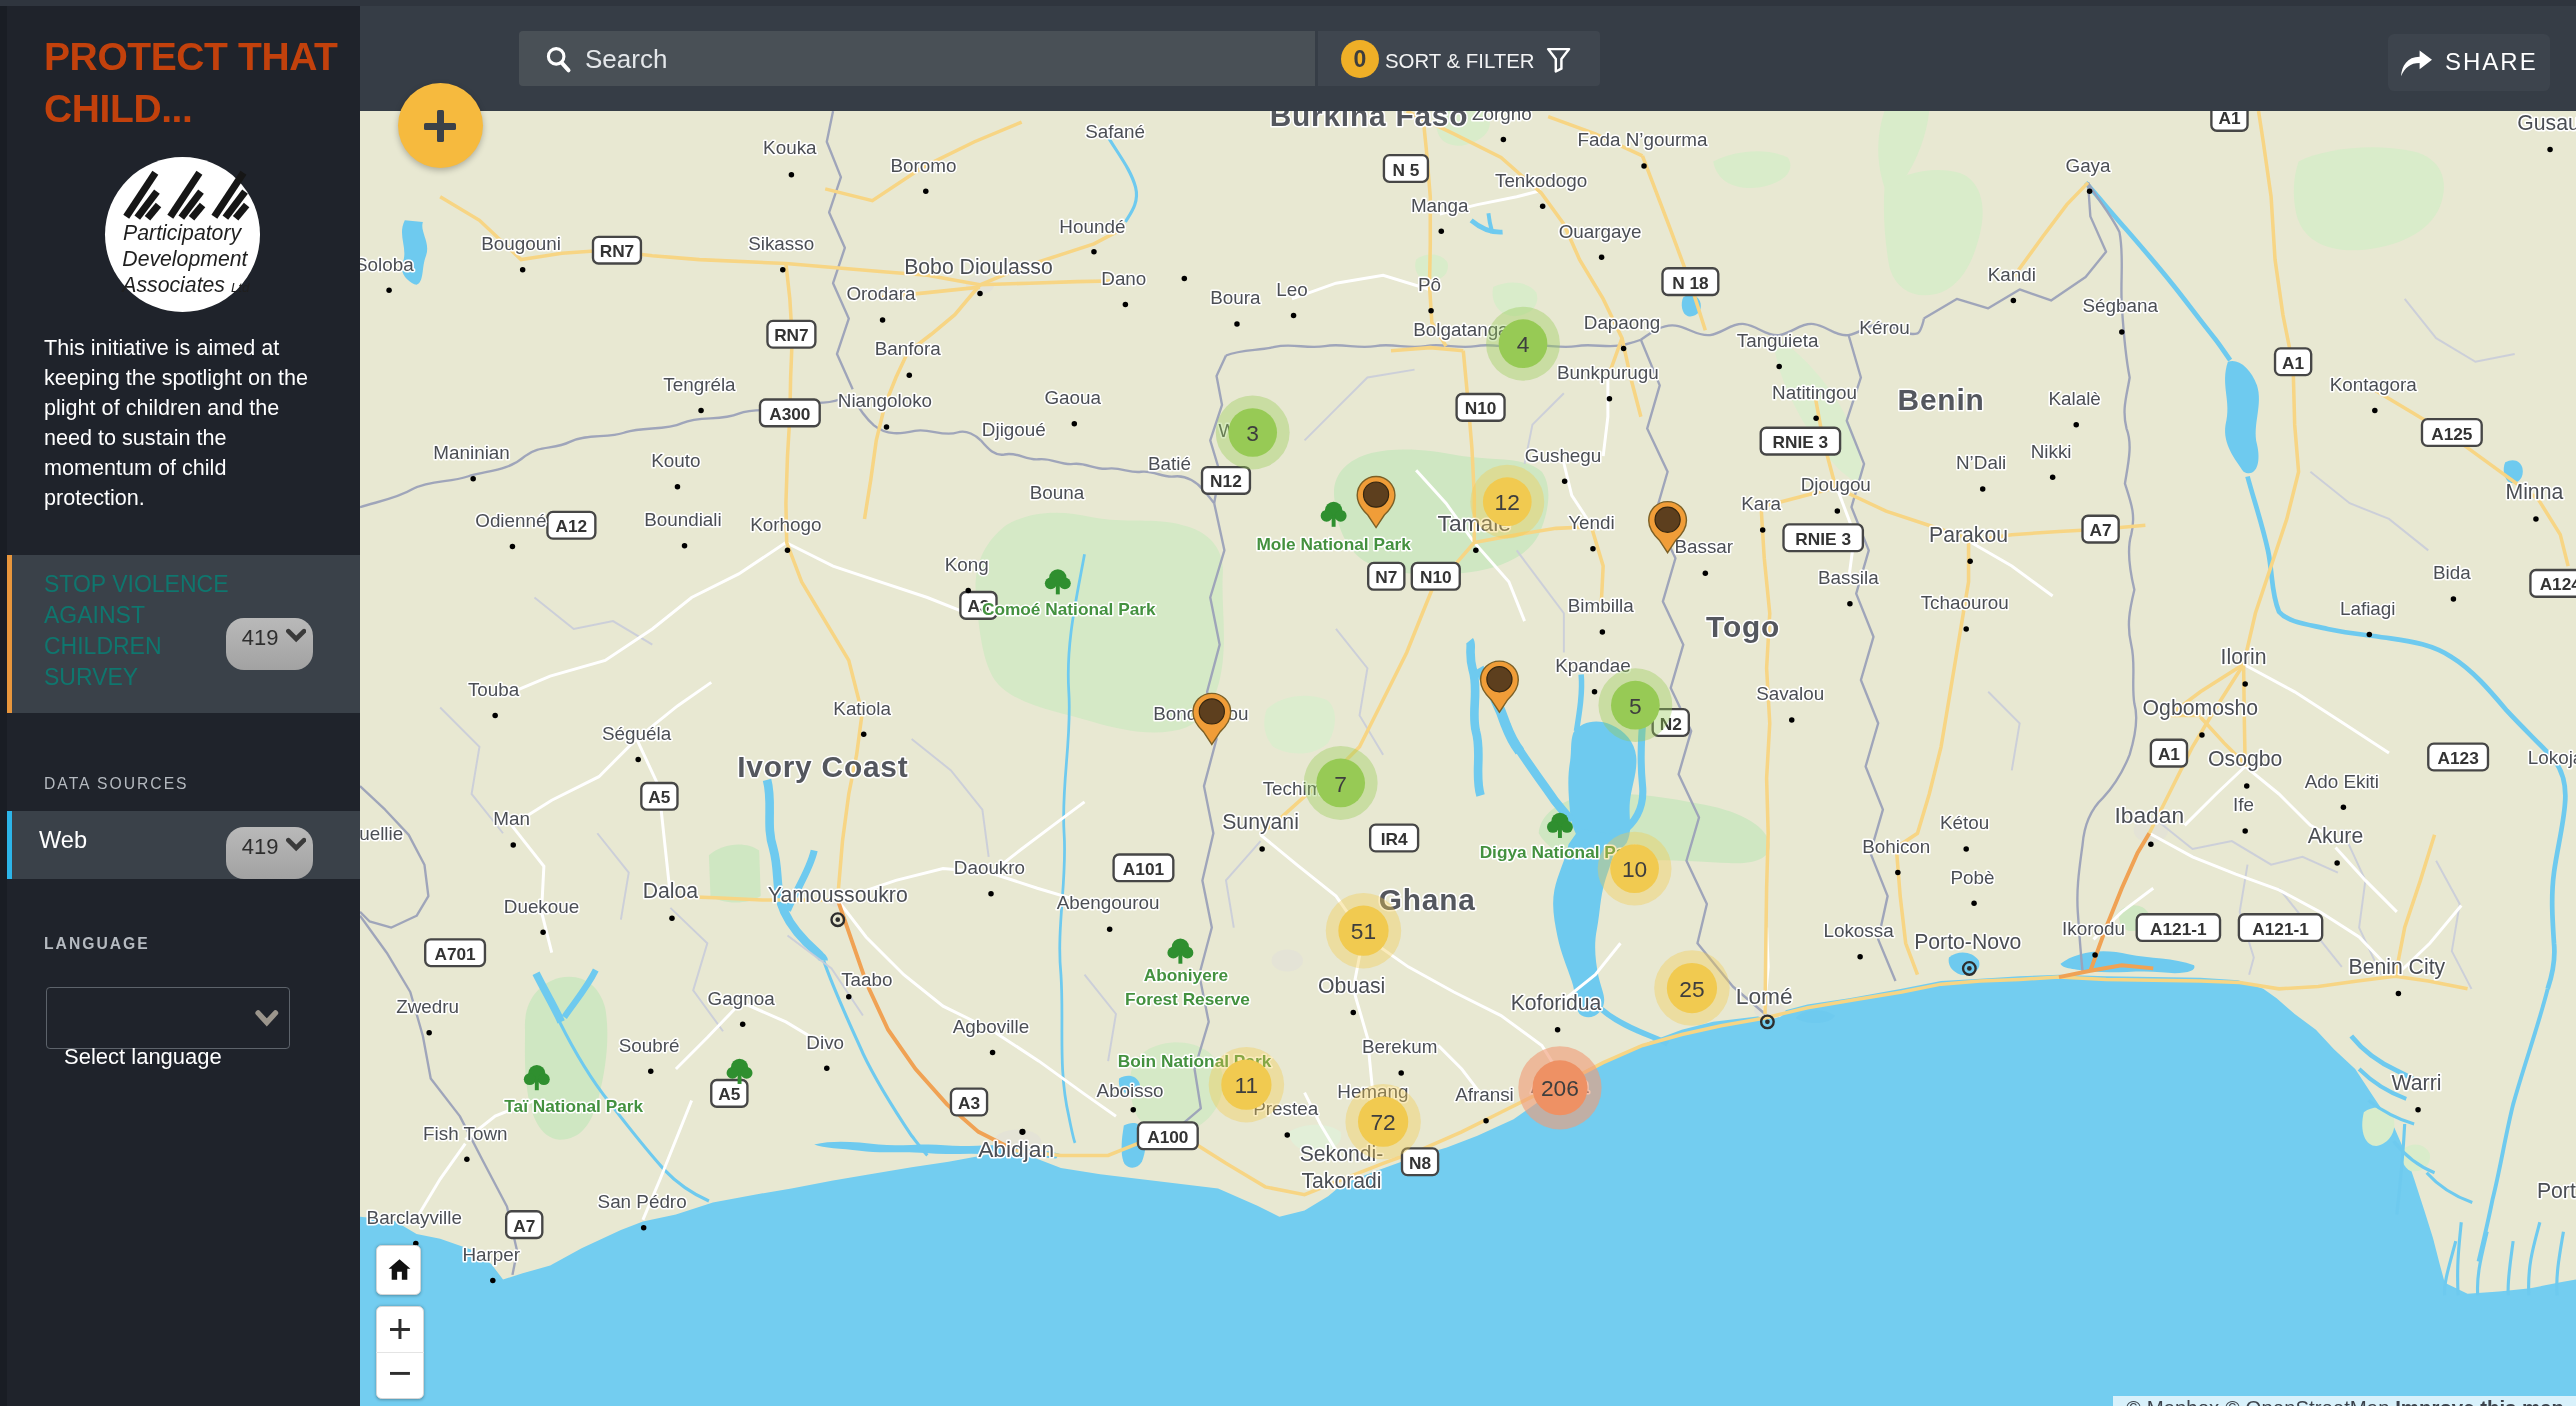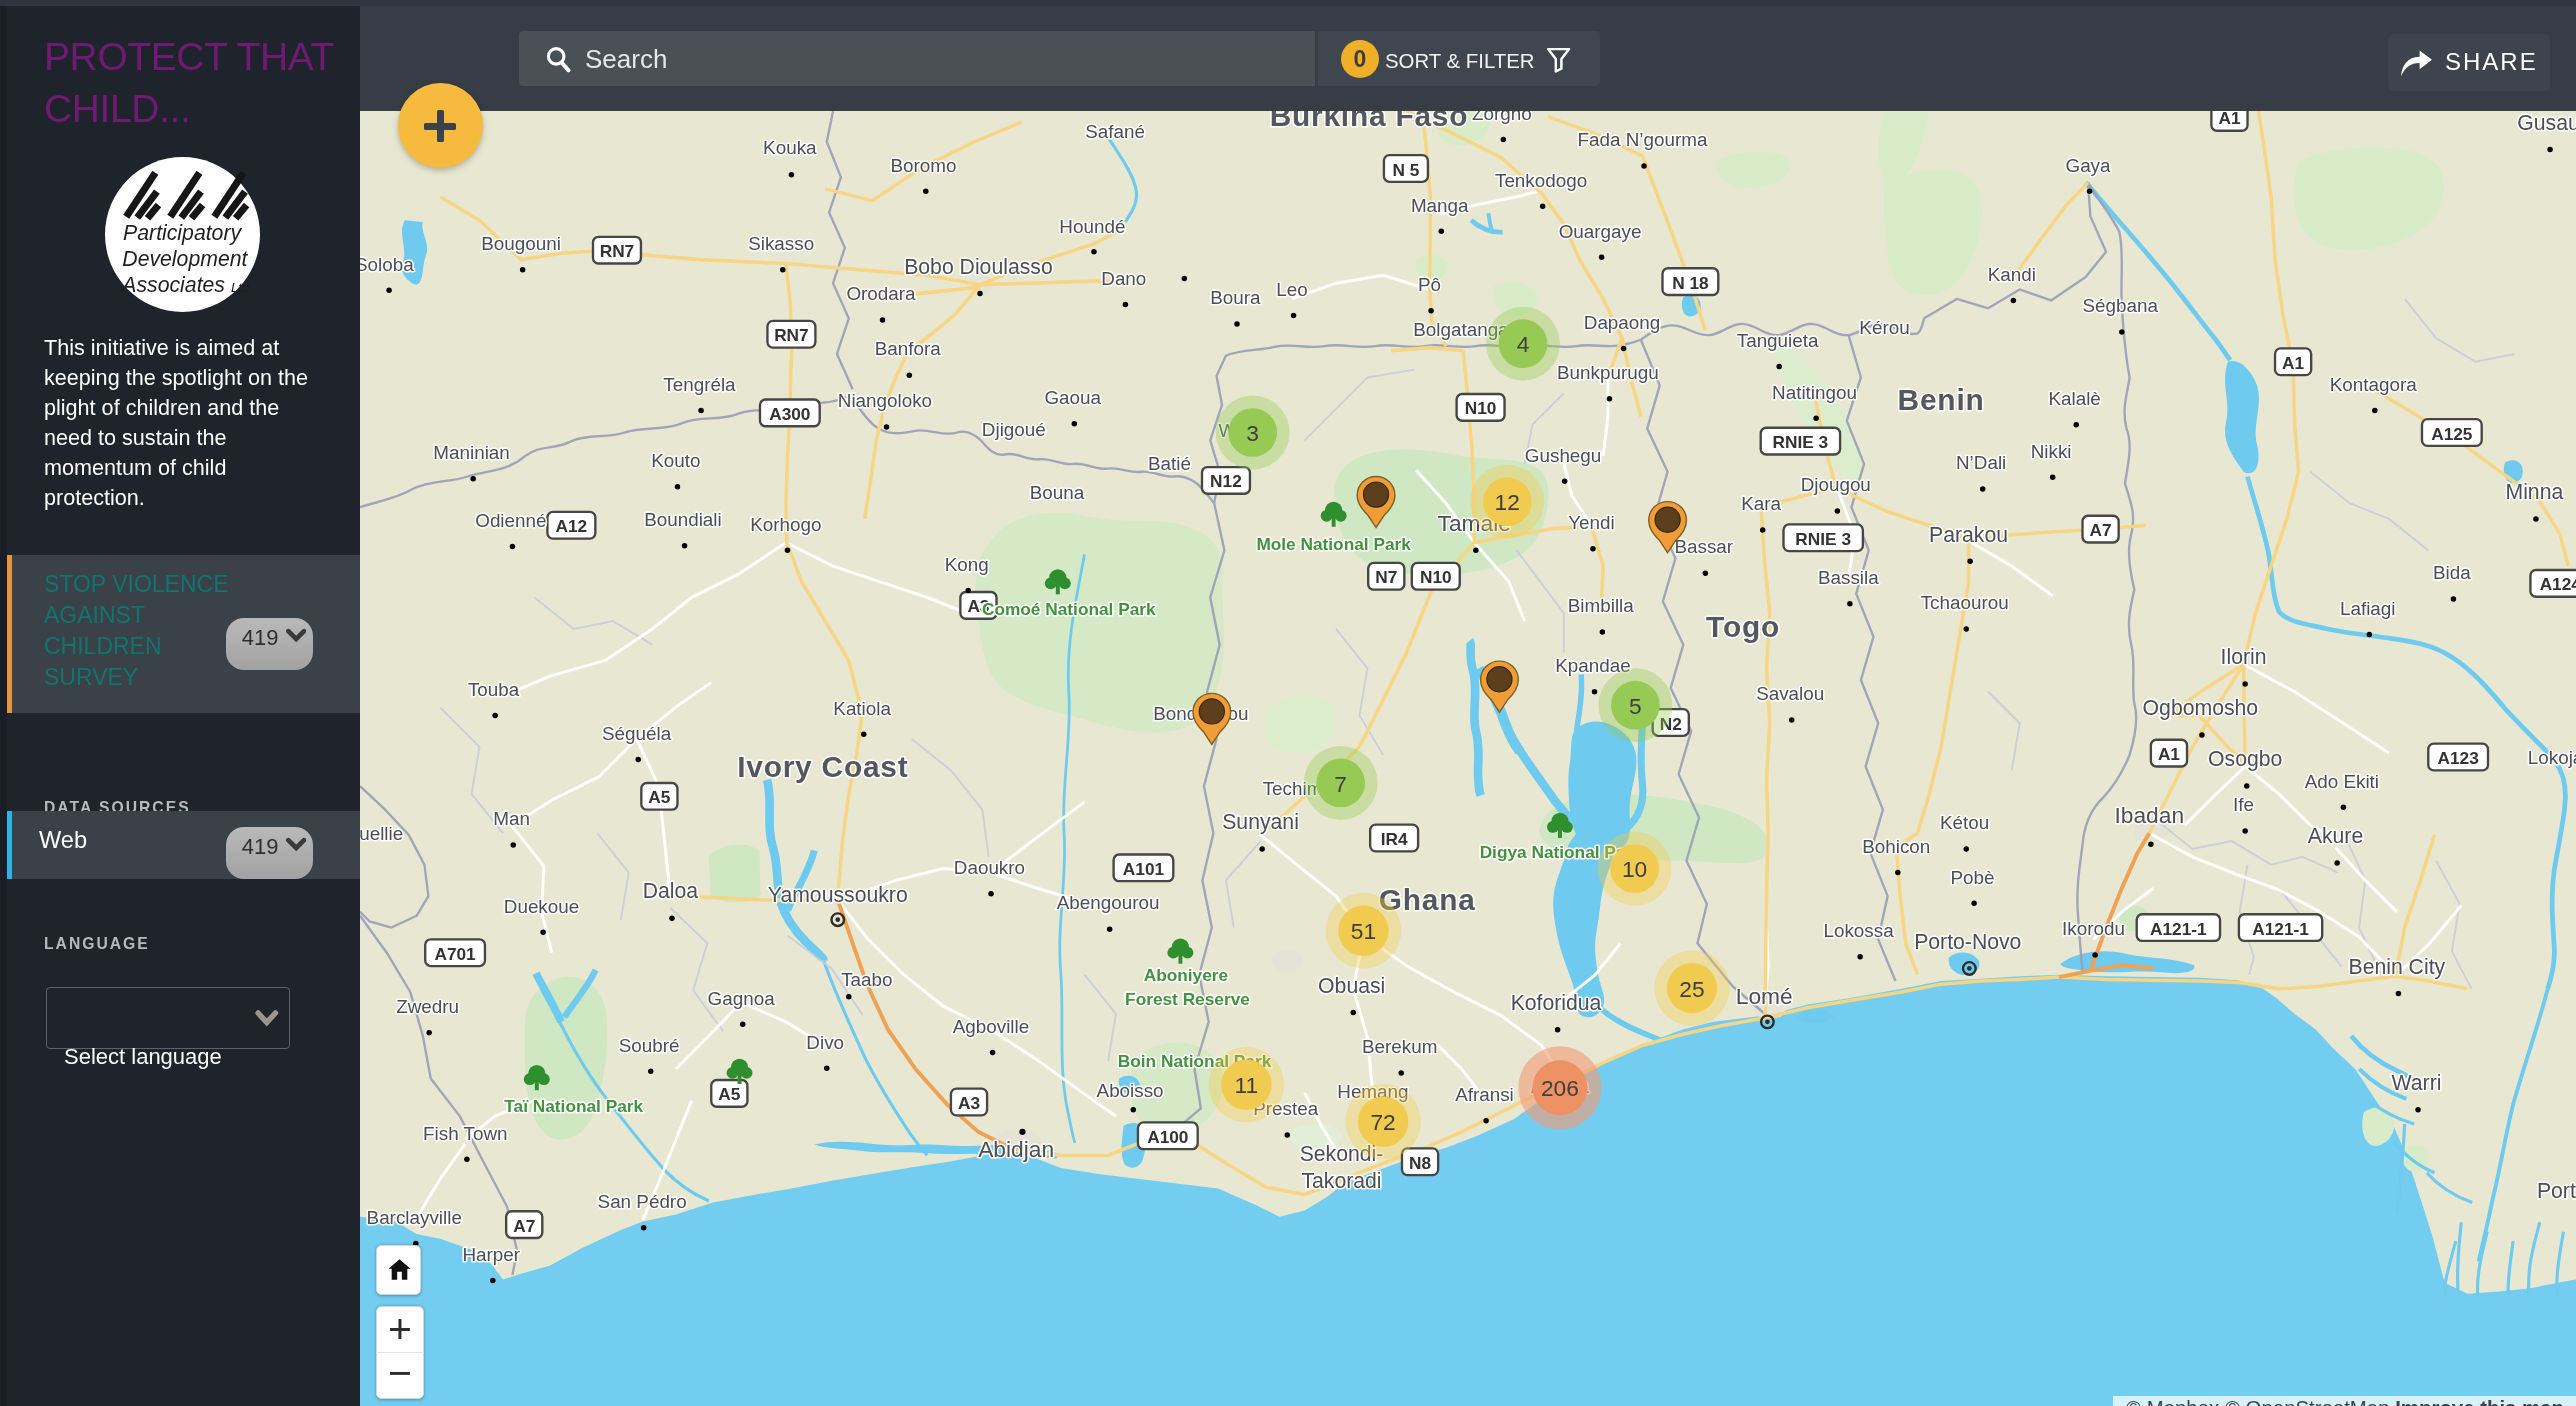--- a/index.html
+++ b/index.html
@@ -13,29 +13,29 @@
   #sortbox{left:1318px;top:31px;width:282px;height:55px;background:#3f464f;border-radius:0 3.9px 3.9px 0;}
   #zerobadge{left:1341px;top:40px;width:38px;height:38px;border-radius:50%;background:#efaf27;color:#3d3d3d;font-size:23px;font-weight:bold;text-align:center;line-height:38px;}
   #sorttxt{left:1385px;top:50px;font-size:20.4px;color:#f2f3f4;text-align:right;}
   #sharebtn{left:2388px;top:34px;width:162px;height:57px;background:#3d444d;border-radius:6.3px;}
   #sharetxt{left:2445px;top:48px;font-size:24px;color:#fff;letter-spacing:2px;}
   #fab{left:398px;top:83px;width:85px;height:85px;border-radius:50%;background:#f6ba3e;box-shadow:0 2.4px 6.3px rgba(0,0,0,.25);}
   .fabbar{background:#3b4148;border-radius:1.6px;}
   
   #sidebar{left:0;top:6.3px;width:360px;height:1400px;background:#1f232b;}
   #sidegutter{left:0;top:6.3px;width:7px;height:1400px;background:#191d24;}
-  #title{left:44px;top:31px;width:330px;font-size:39px;line-height:52px;letter-spacing:-0.4px;font-weight:normal;color:#701a75;}
+  #title{left:44px;top:31px;width:330px;font-size:39px;line-height:52px;letter-spacing:-0.4px;font-weight:bold;color:#c2410c;}
   #logo{left:105px;top:157px;width:155px;height:155px;border-radius:50%;background:#fff;}
   #para{left:44px;top:333px;width:277px;font-size:21.6px;line-height:30px;color:#fefefe;}
   #survey{left:7px;top:555px;width:353px;height:158px;background:#3a4149;border-left:5.5px solid #e8963c;box-sizing:border-box;}
   #surveytxt{left:44px;top:569px;width:212px;font-size:23px;line-height:31px;color:#0f766e;}
   .pill{width:87px;height:52px;border-radius:18px;background:linear-gradient(#b9b9b9,#a2a2a2);color:#2e2e2e;}
   .pilltxt{position:absolute;left:15.7px;top:7px;font-size:22px;}
   #pill1{left:226px;top:618px;}
-  #datasources{left:44px;top:775px;font-size:15.7px;font-weight:bold;letter-spacing:2px;color:#b5bac0;margin-top:24px;}
+  #datasources{left:44px;top:775px;font-size:15.7px;font-weight:normal;letter-spacing:2px;color:#b5bac0;}
   #webrow{left:7px;top:811px;width:353px;height:68px;background:#3a4149;border-left:5.5px solid #2cb4e8;box-sizing:border-box;}
   #webtxt{left:39px;top:827px;font-size:23.6px;color:#fff;}
   #pill2{left:226px;top:827px;}
   #language{left:44px;top:935px;font-size:15.7px;font-weight:bold;letter-spacing:2px;color:#b5bac0;}
   #selbox{left:46px;top:987px;width:244px;height:62px;border:1.6px solid #5d636b;border-radius:3.9px;box-sizing:border-box;}
   #seltxt{left:64px;top:1004px;font-size:22px;color:#fff;margin-top:40px;}
   
   #homebtn{left:376px;top:1245px;width:45px;height:50px;background:#fff;border:1.6px solid #d6d6d6;border-radius:5.5px;box-sizing:border-box;box-shadow:0 0.8px 3.1px rgba(0,0,0,.3);}
   #zoombox{left:376px;top:1306px;width:48px;height:93px;background:#fff;border:1.6px solid #d6d6d6;border-radius:5.5px;box-sizing:border-box;box-shadow:0 0.8px 3.1px rgba(0,0,0,.3);}
   #zoomplus{left:376px;top:1306px;width:48px;height:47px;font-size:41px;color:#2e2e2e;text-align:center;line-height:46px;}

